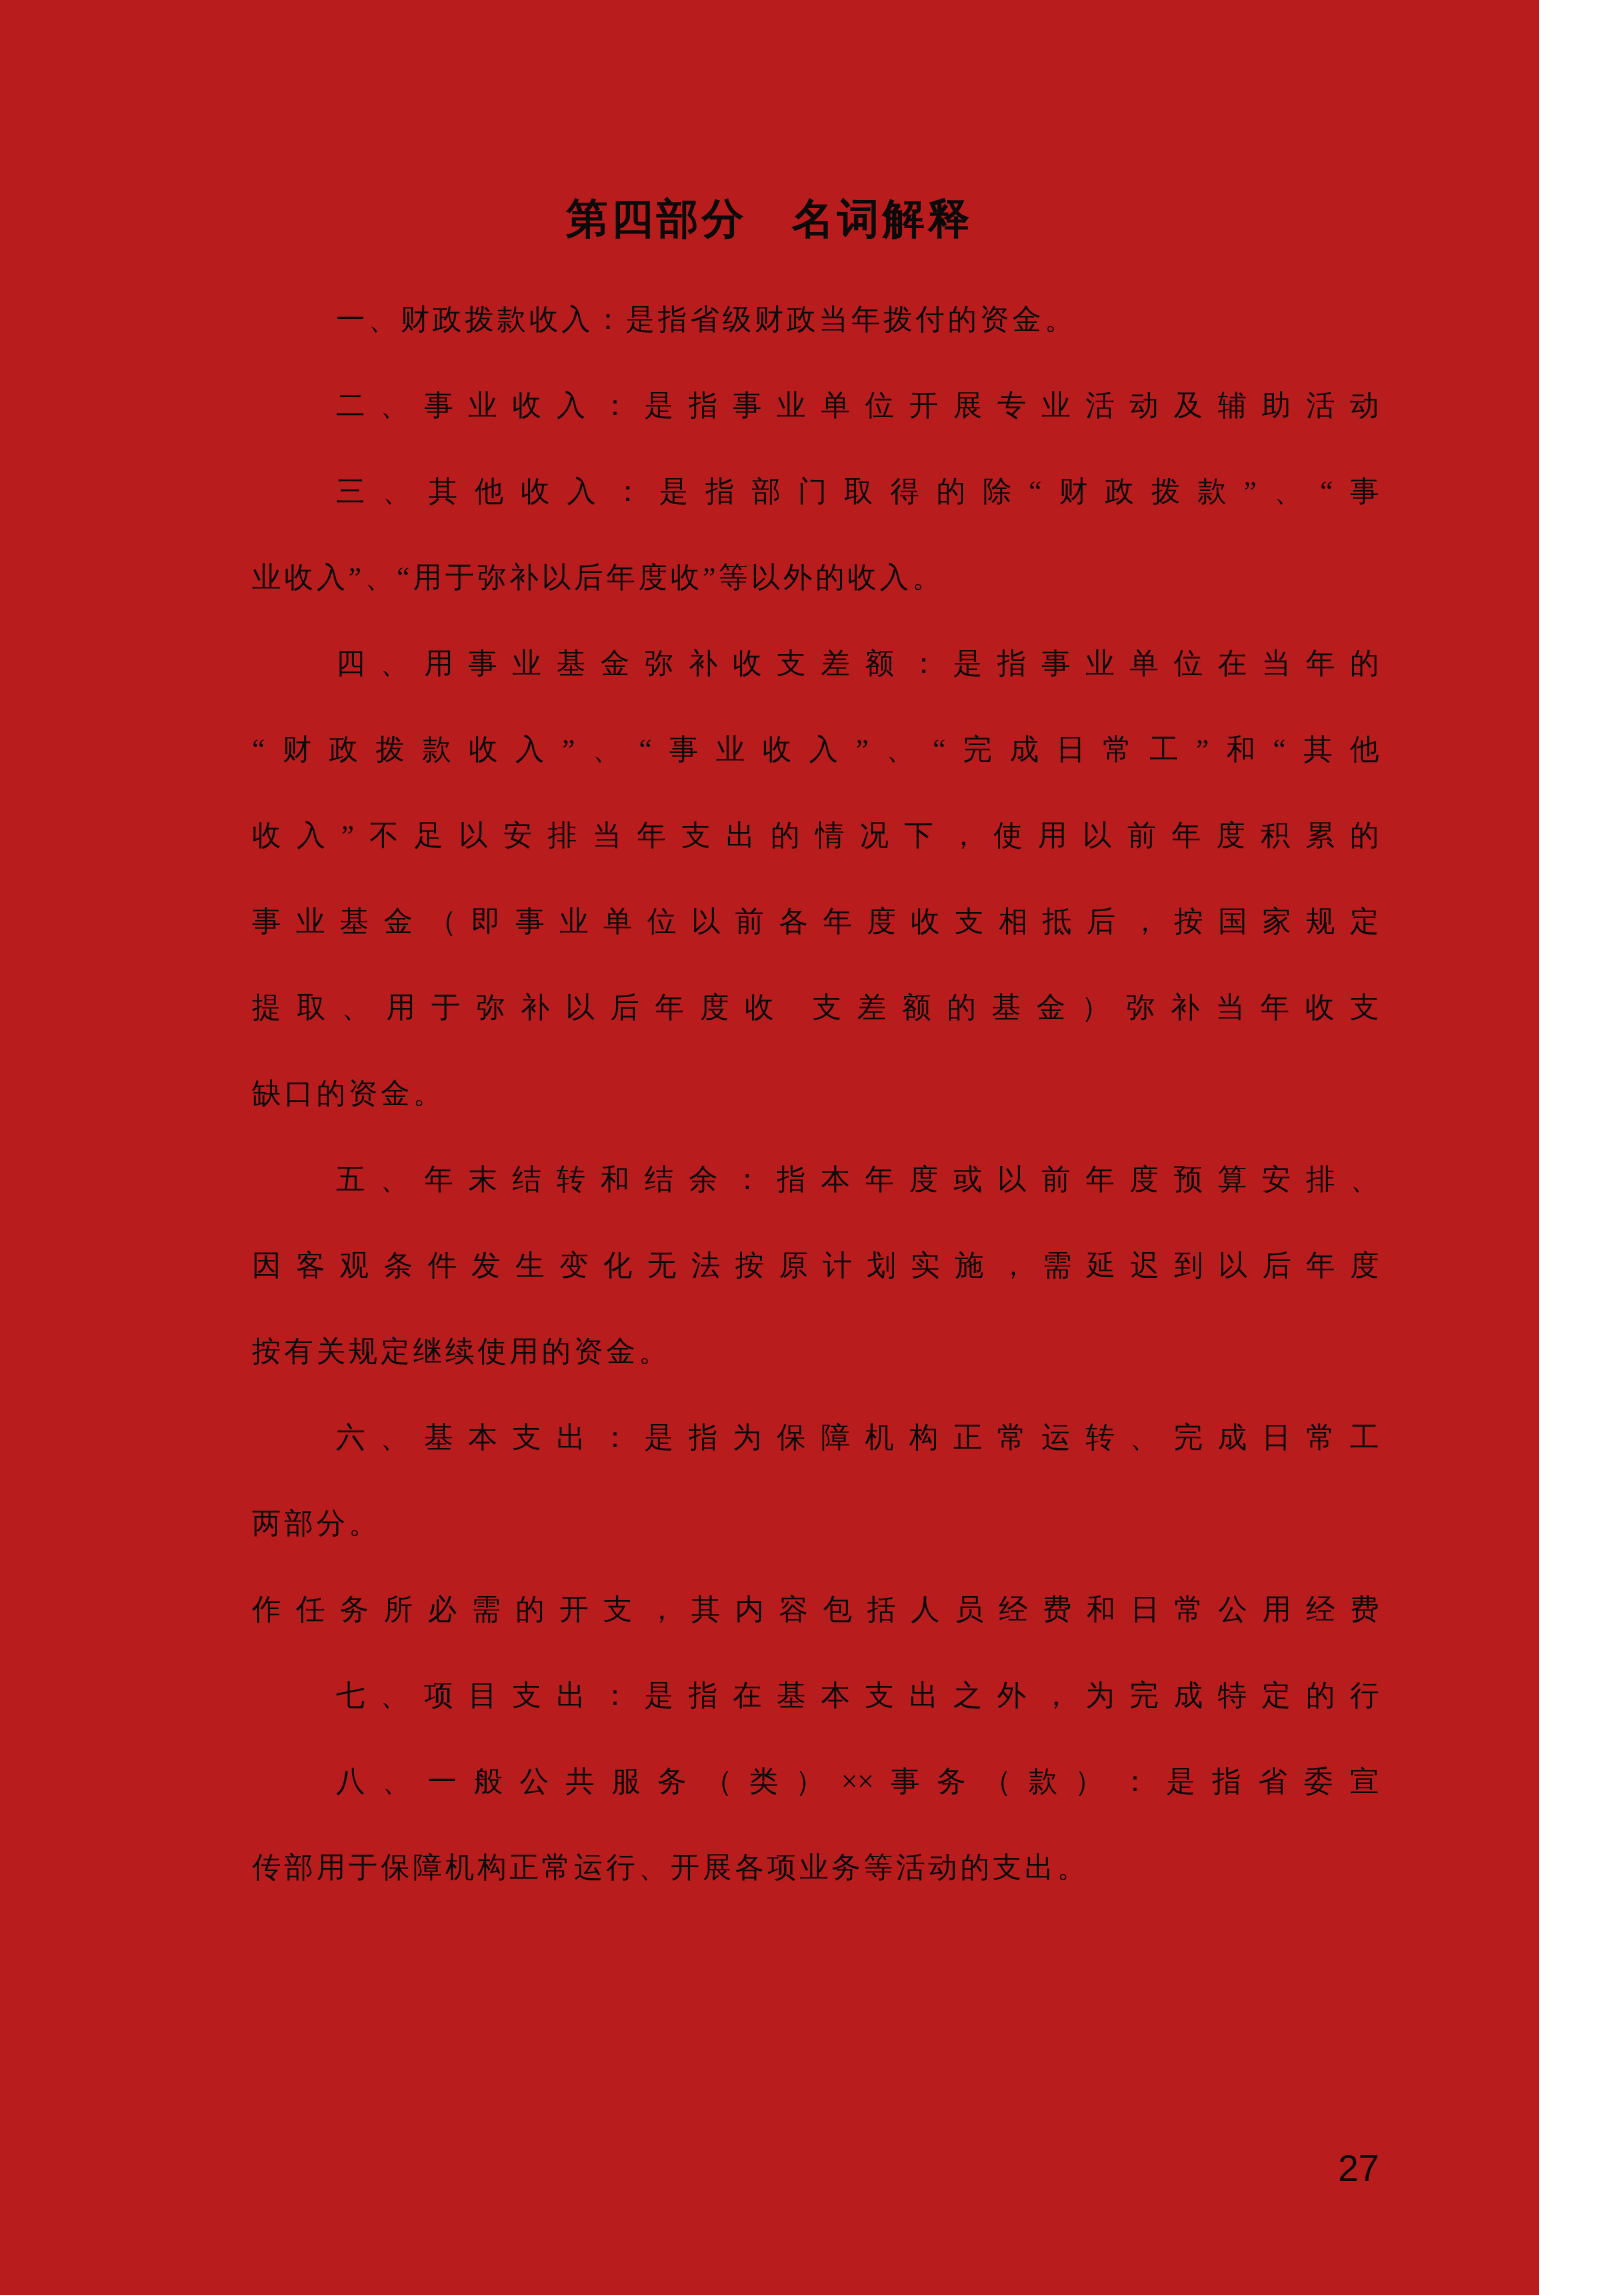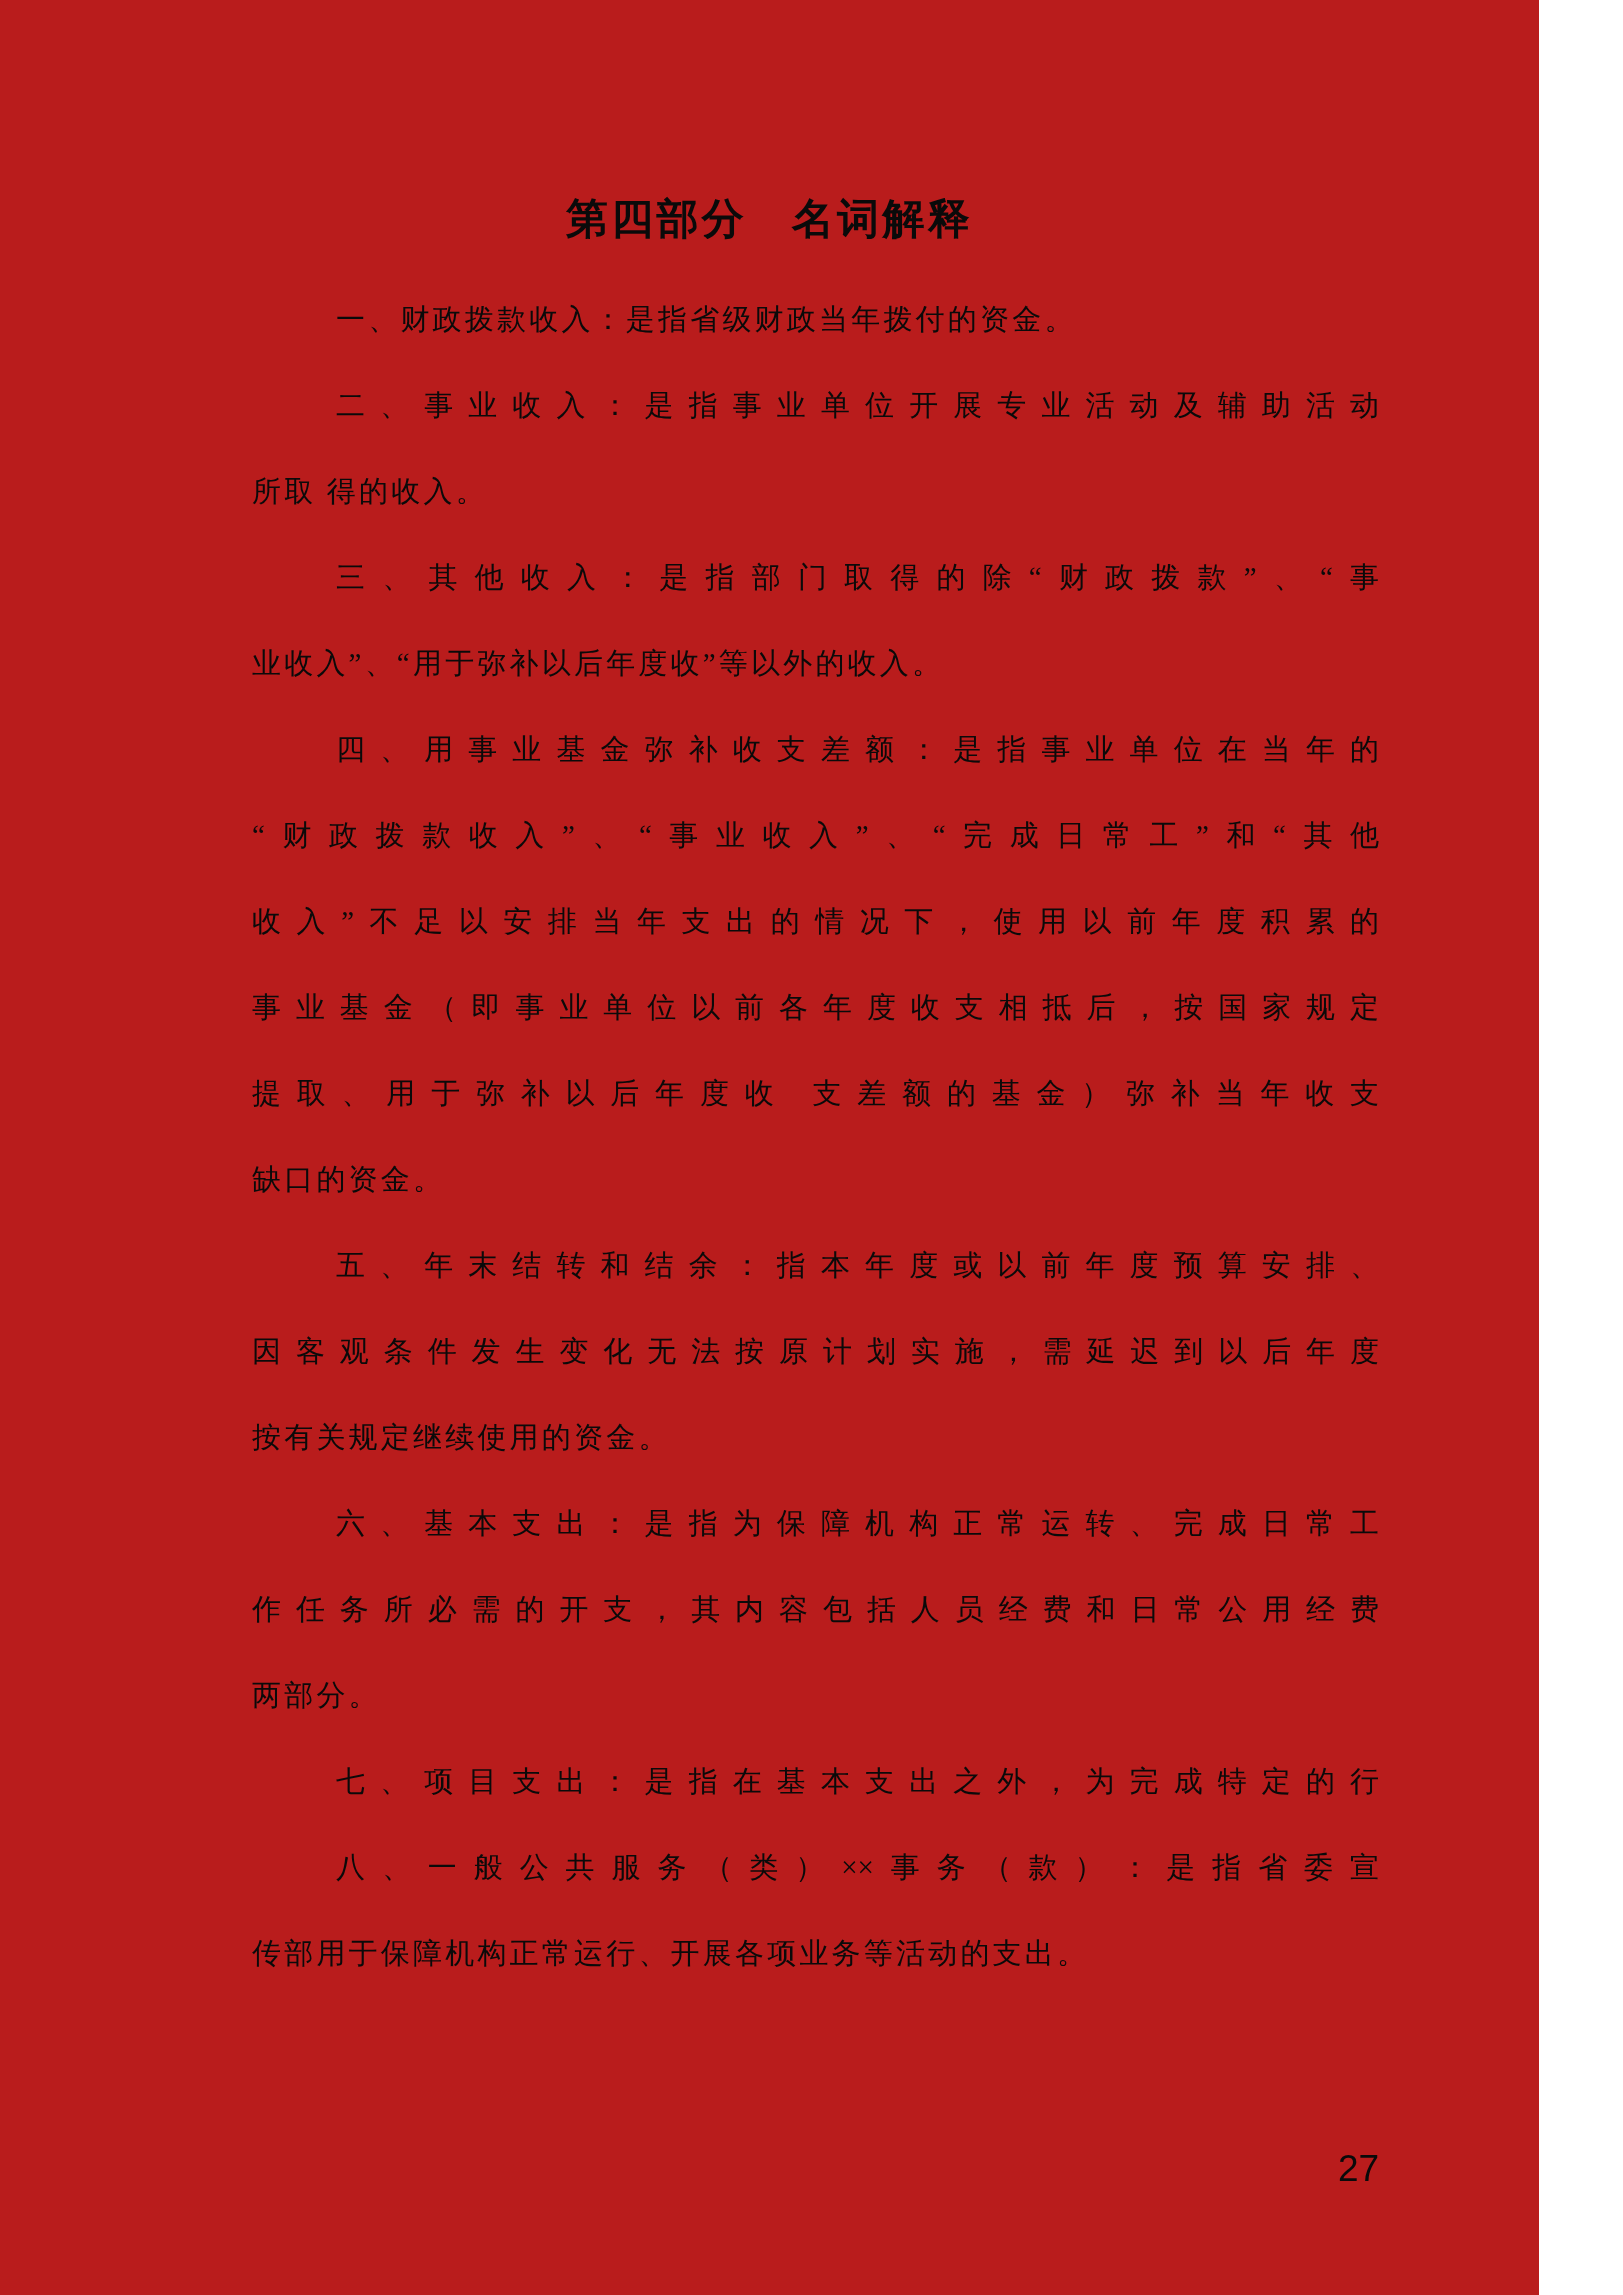--- a/index.html
+++ b/index.html
@@ -68,35 +68,34 @@
 </head>
 <body>
 
 <div class="page">
 
   <div class="doc-title">第四部分　名词解释</div>
 
   <div class="doc-body">
     <div class="line indent">一、财政拨款收入：是指省级财政当年拨付的资金。</div>
     <div class="line indent fill">二、事业收入：是指事业单位开展专业活动及辅助活动</div>
-    <div class="line">所取 得的收入。</div>
     <div class="line indent fill">三、其他收入：是指部门取得的除“财政拨款”、“事</div>
     <div class="line">业收入”、“用于弥补以后年度收”等以外的收入。</div>
     <div class="line indent fill">四、用事业基金弥补收支差额：是指事业单位在当年的</div>
     <div class="line fill">“财政拨款收入”、“事业收入”、“完成日常工”和“其他</div>
     <div class="line fill">收入”不足以安排当年支出的情况下，使用以前年度积累的</div>
     <div class="line fill">事业基金（即事业单位以前各年度收支相抵后，按国家规定</div>
     <div class="line fill">提取、用于弥补以后年度收 支差额的基金）弥补当年收支</div>
     <div class="line">缺口的资金。</div>
     <div class="line indent fill">五、年末结转和结余：指本年度或以前年度预算安排、</div>
     <div class="line fill">因客观条件发生变化无法按原计划实施，需延迟到以后年度</div>
     <div class="line">按有关规定继续使用的资金。</div>
     <div class="line indent fill">六、基本支出：是指为保障机构正常运转、完成日常工</div>
+    <div class="line">两部分。</div>
     <div class="line fill">作任务所必需的开支，其内容包括人员经费和日常公用经费</div>
-    <div class="line">两部分。</div>
     <div class="line indent fill">七、项目支出：是指在基本支出之外，为完成特定的行</div>
     <div class="line indent fill">八、一般公共服务（类）××事务（款）：是指省委宣</div>
     <div class="line">传部用于保障机构正常运行、开展各项业务等活动的支出。</div>
   </div>
 
   <div class="page-number">27</div>
 
 </div>
 
 

